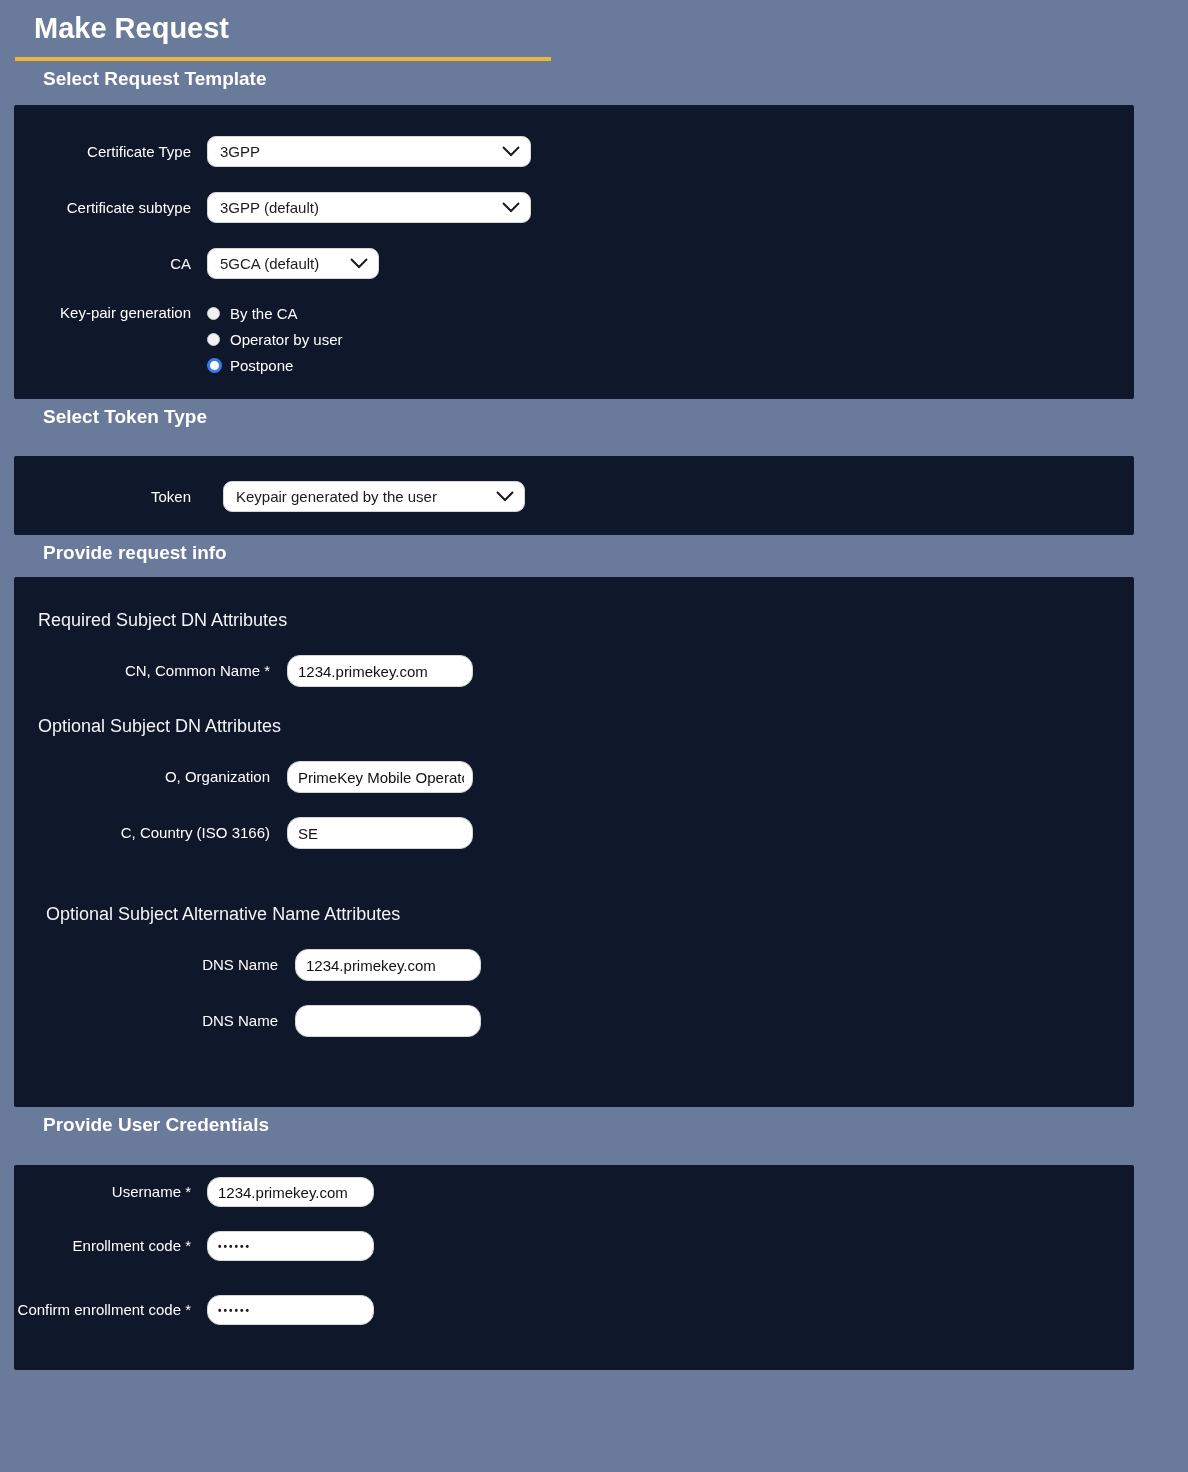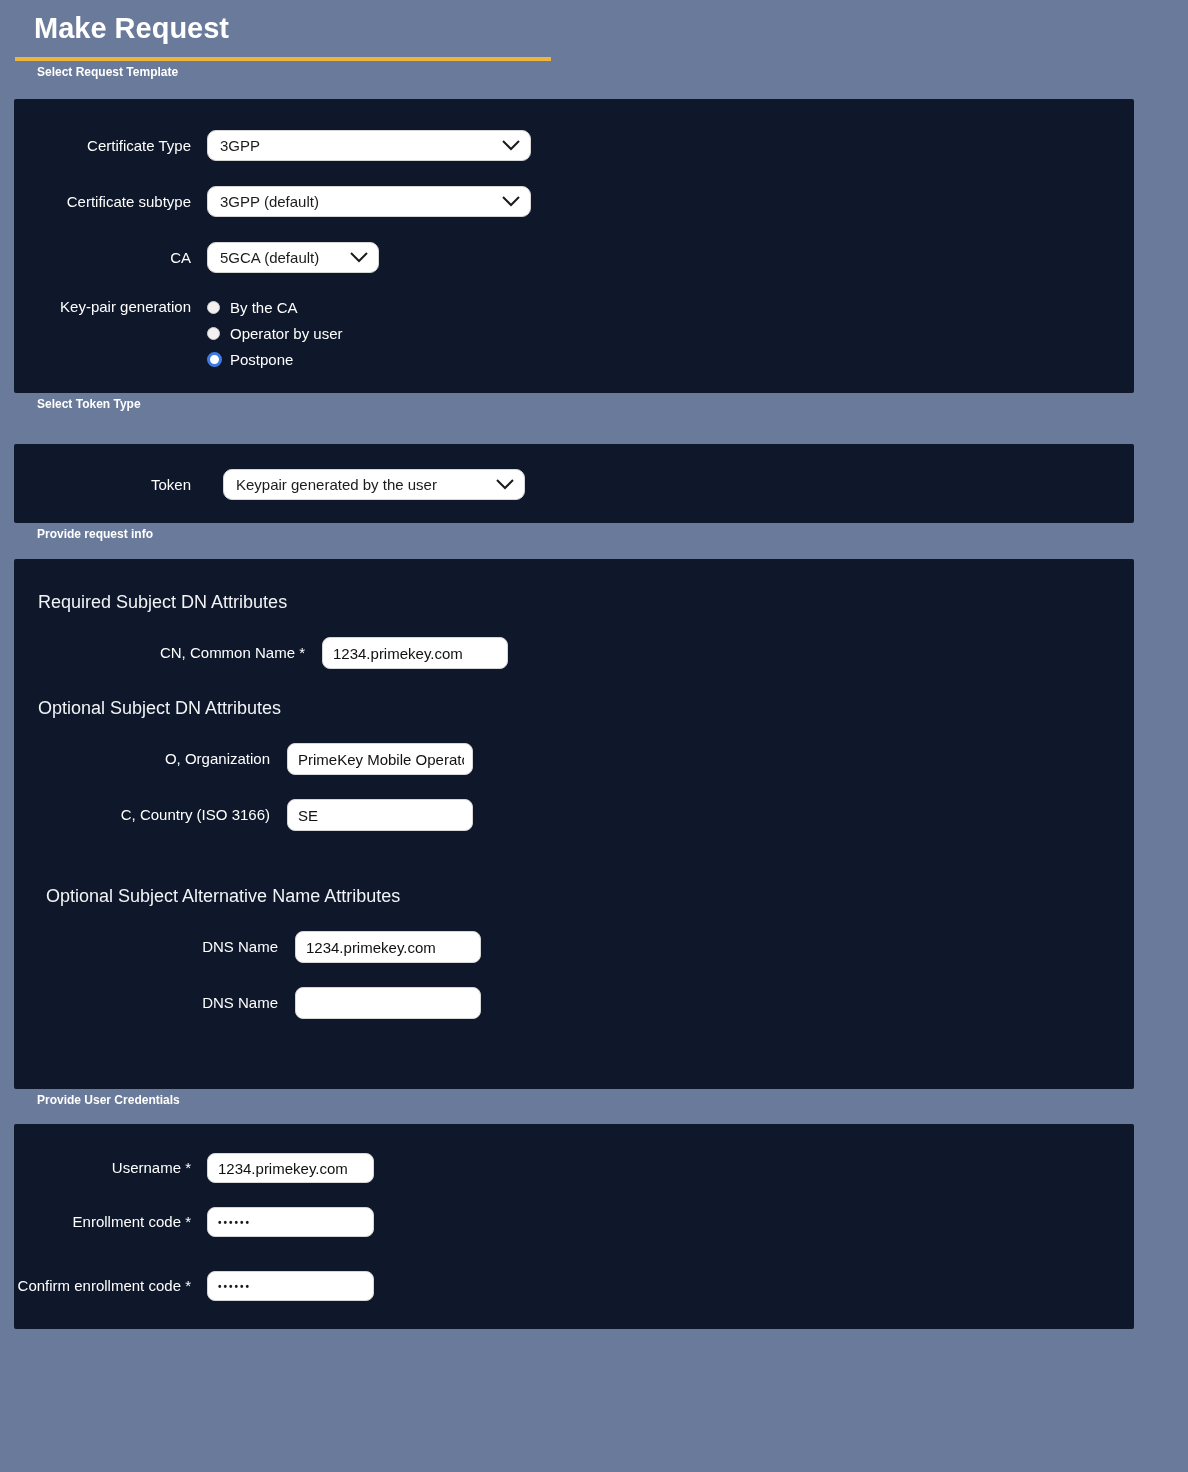--- a/index.html
+++ b/index.html
@@ -10,35 +10,35 @@
     overflow:hidden;
   }
   .page-title{
     margin:12px 0 0 34px;
     font-size:29px;line-height:32px;font-weight:bold;color:#ffffff;
   }
   .accent-rule{
     margin:13px 0 0 15px;width:536px;height:4px;background:#EDB43E;border:none;
   }
   h2.section-heading{
-    margin:0;font-size:12px;line-height:23px;font-weight:bold;color:#ffffff;
+    margin:6px;font-size:19px;line-height:23px;font-weight:bold;color:#ffffff;
     padding-left:37px;
   }
   .hd1{margin-top:21px;}
   .hd2{margin-top:46px;}
   .hd3{margin-top:48px;}
   .hd4{margin-top:49px;}
   .panel{
     margin-left:14px;width:1120px;background:#0f172a;box-sizing:border-box;
     border-radius:2px;
   }
   .panel1{margin-top:15px;height:294px;padding-top:31px;}
   .panel2{margin-top:28px;height:79px;padding-top:25px;}
   .panel3{margin-top:13px;height:530px;padding-top:33px;}
-  .panel4{margin-top:12px;height:205px;padding-top:29px;}
+  .panel4{margin-top:29px;height:205px;padding-top:12px;}
   .row{display:flex;align-items:center;margin-bottom:25px;}
   .row:last-child{margin-bottom:0;}
   .lbl{
     width:177px;text-align:right;margin-right:16px;
     font-size:15px;color:#ffffff;line-height:18px;flex-shrink:0;
   }
   .lbl-dn{width:256px;margin-right:17px;}
   .lbl-san{width:264px;margin-right:17px;}
   .select-wrap{position:relative;display:inline-block;}
   select.sel{
@@ -47,35 +47,35 @@
     border:1px solid #d6d6d6;border-radius:9px;
     font-family:"Liberation Sans", sans-serif;font-size:15px;
     padding:0 34px 0 12px;box-sizing:border-box;width:100%;
   }
   .w324{width:324px;} .w162{width:172px;} .w302{width:302px;padding-left:16px;}
   .chev{
     position:absolute;right:11px;top:10px;pointer-events:none;line-height:0;
   }
   input.txt{
     height:32px;background:#ffffff;color:#111111;
-    border:1px solid #d6d6d6;border-radius:8px;
+    border:1px solid #d6d6d6;border-radius:13px;
     font-family:"Liberation Sans", sans-serif;font-size:15px;
     padding:0 8px 0 10px;box-sizing:border-box;
   }
   input.in186{width:186px;}
   input.in167{width:167px;height:30px;}
   input.pw{
     font-size:10px;font-weight:bold;letter-spacing:2px;color:#1a1a1a;
   }
   .sub-heading{
     font-size:18px;line-height:21px;color:#f2f4f7;font-weight:normal;
     margin:0 0 24px 0;padding-left:24px;
   }
   .sub-heading.san{padding-left:32px;margin-top:55px;}
-  .gap29{margin-bottom:29px;padding-left:35px;}
+  .gap29{margin-bottom:29px;}
   .radio-row{display:flex;align-items:flex-start;}
   .radio-col{display:flex;flex-direction:column;text-align:center;}
   .radio-item{display:flex;align-items:center;height:18px;margin-bottom:8px;}
   .radio{
     width:13px;height:13px;border-radius:50%;
     background:#f1f1f1;border:1px solid #cfcfcf;box-sizing:border-box;
     margin-right:10px;flex-shrink:0;
   }
   .radio.checked{
     width:15px;height:15px;background:#ffffff;border:3.5px solid #3D7BE5;margin-right:8px;

